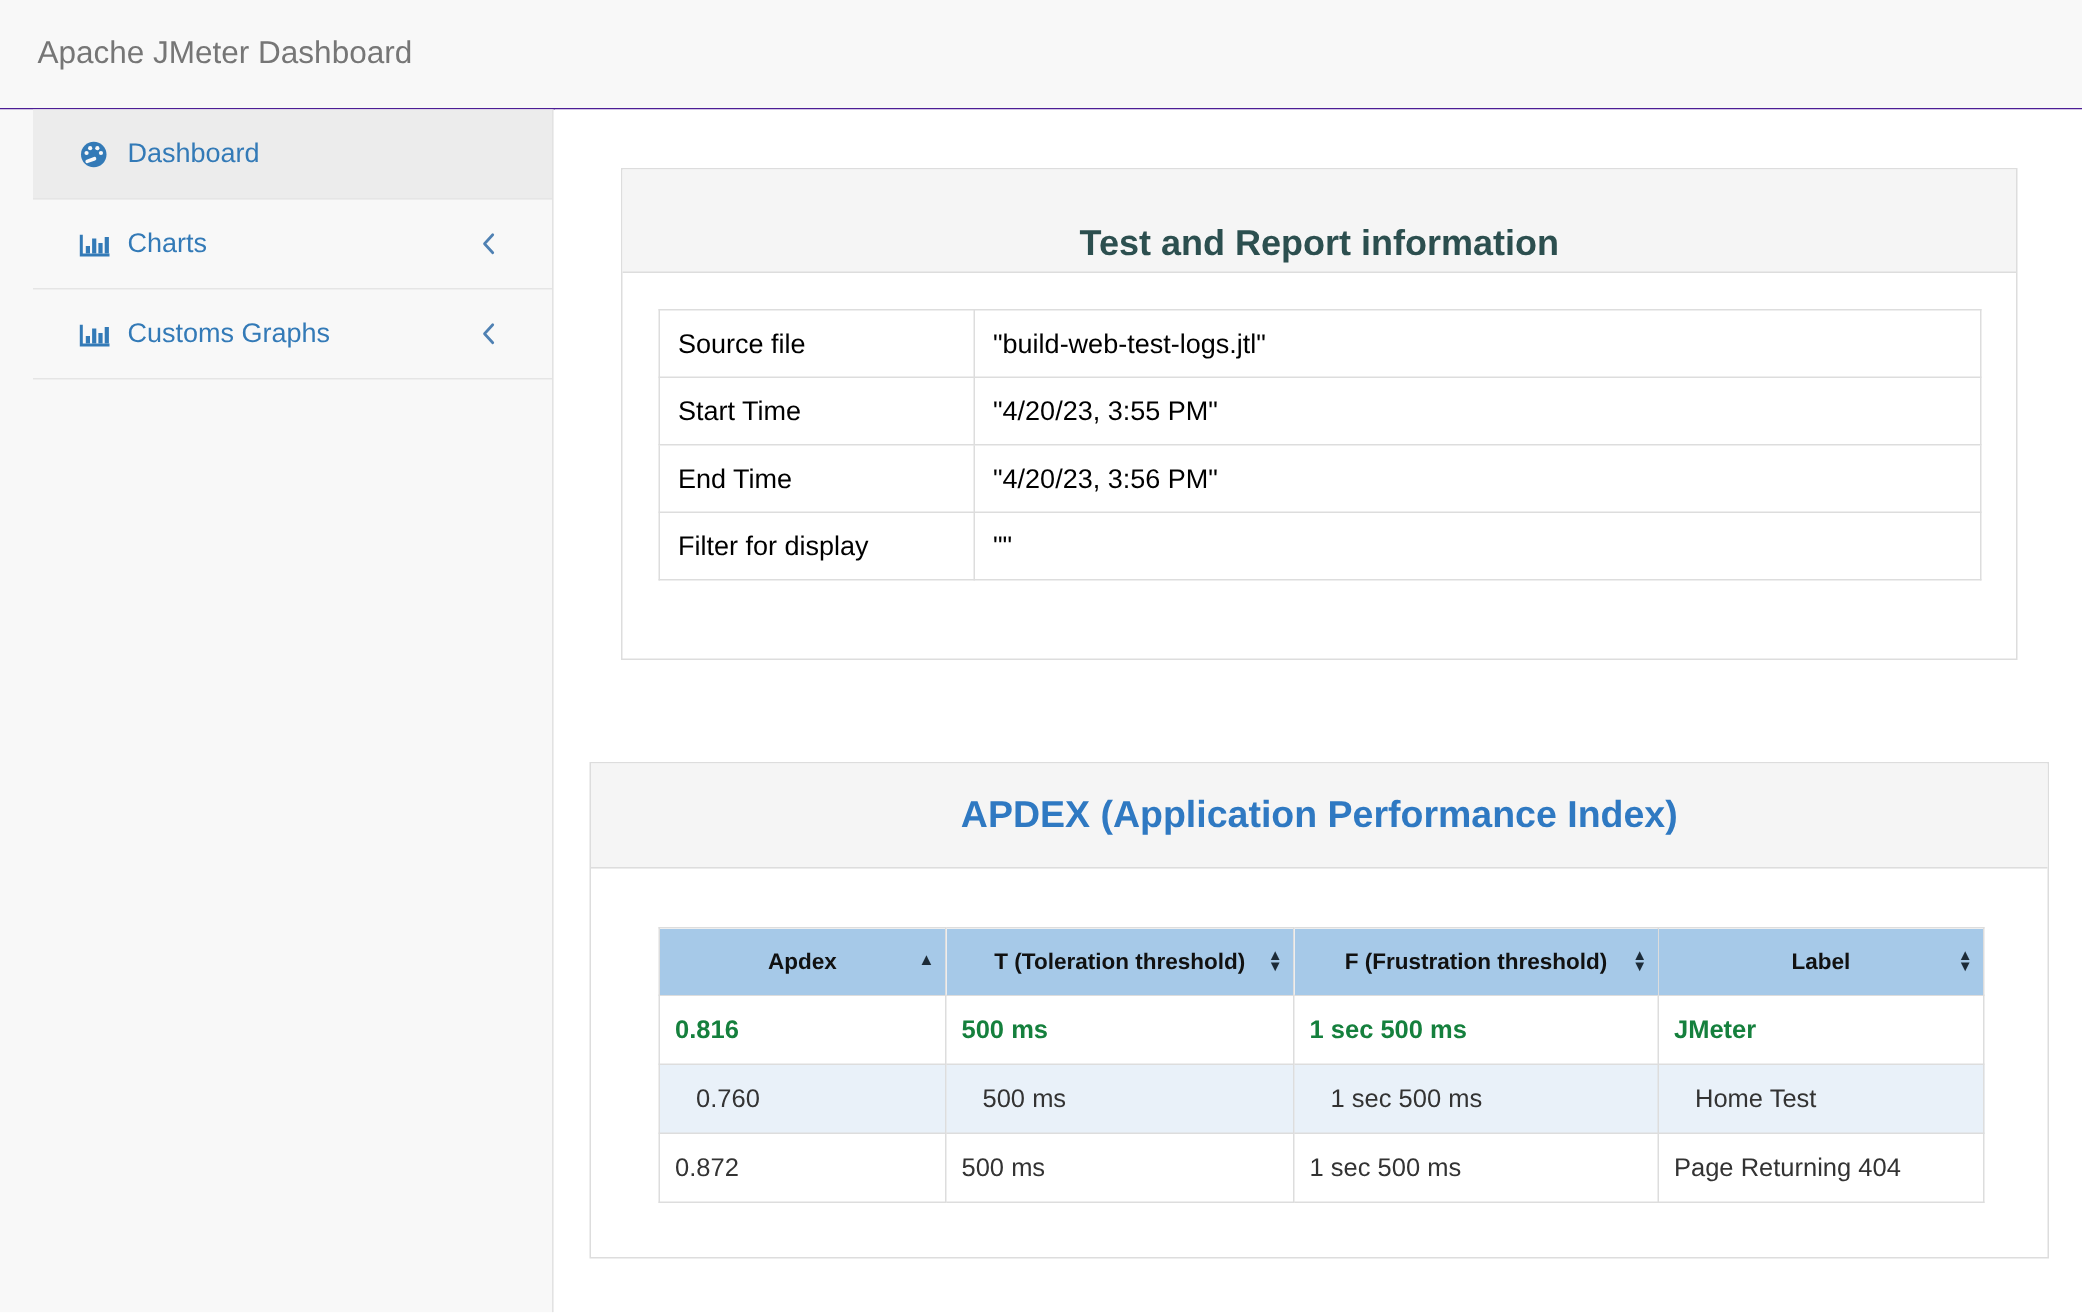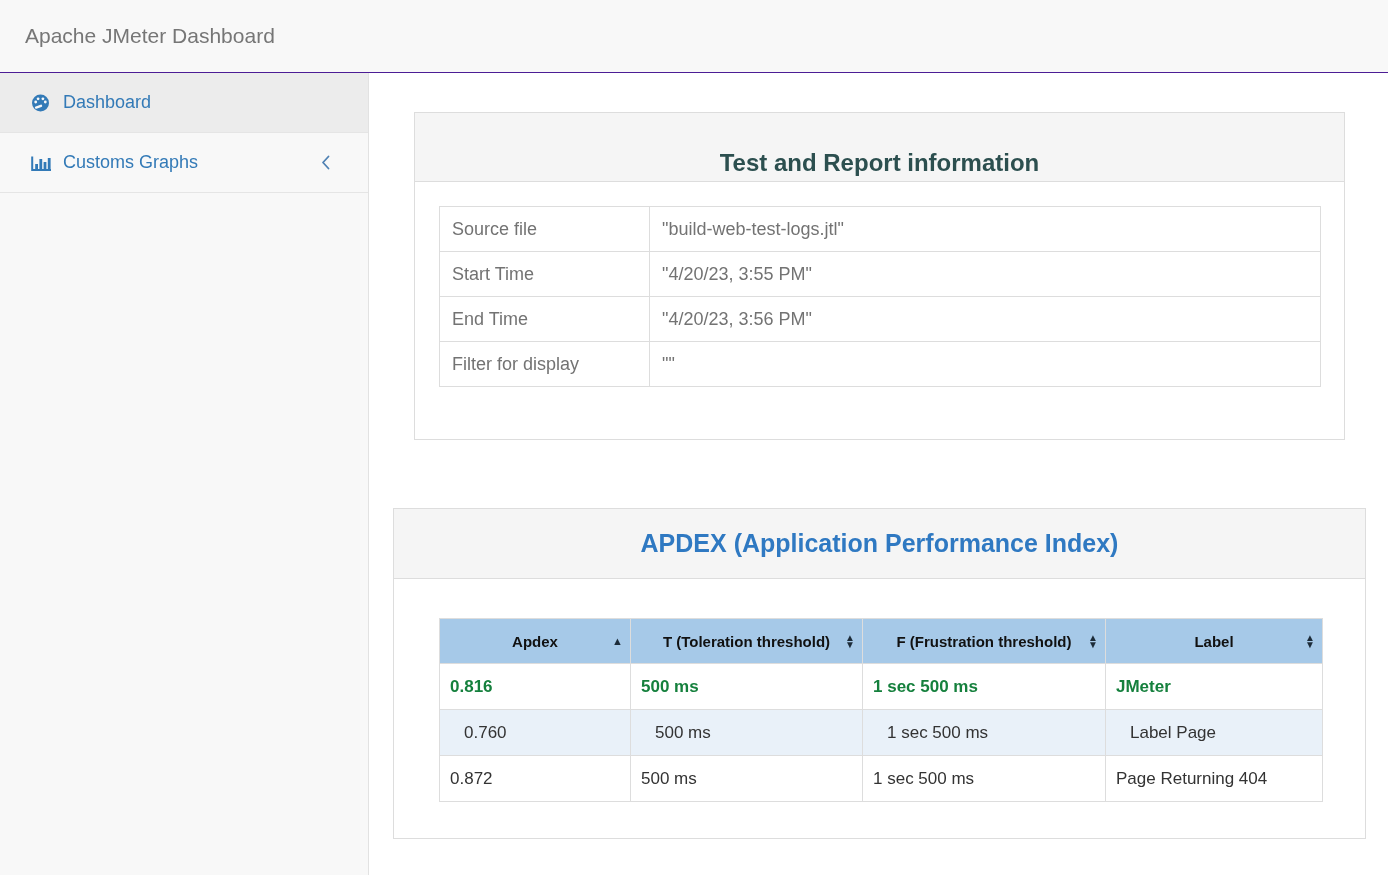--- a/index.html
+++ b/index.html
@@ -6,40 +6,40 @@
   html,body { width:1388px; height:875px; background:#fff; font-family:"Liberation Sans", sans-serif; }
   .screen { position:relative; width:1388px; height:875px; overflow:hidden; background:#fff; }
 
   
   .topbar { position:absolute; top:0; left:0; width:1388px; height:73px;
             background:#f8f8f8; border-bottom:1px solid #4c1d95; display:flex; align-items:center; }
   .app-title { margin-left:25px; font-size:21px; color:#767676; }
 
   
   .sidebar { position:absolute; top:73px; left:0; bottom:0; width:369px;
-             background:#f8f8f8; border-right:1px solid #e2e2e2; }
+             background:#f8f8f8; border-right:1px solid #e2e2e2;padding-left:22px; }
   .nav-item { height:60px; display:flex; align-items:center; padding:0 38px 0 30px;
               border-bottom:1px solid #e5e5e5; cursor:pointer; }
   .nav-item.active { background:#ececec; }
   .nav-item .nav-icon { width:24px; height:20px; margin-right:9px; flex:0 0 auto; display:flex; align-items:center; }
   .nav-item .nav-label { color:#337ab7; font-size:18px; }
   .nav-item .chevron { margin-left:auto; display:flex; align-items:center; }
 
   
   .content { position:absolute; top:73px; left:370px; right:0; bottom:0; background:#fff; }
 
   .panel { position:absolute; border:1px solid #ddd; background:#fff; }
   .panel-heading { background:#f5f5f5; border-bottom:1px solid #ddd; display:flex; align-items:center; justify-content:center; }
 
   .panel-info { left:44px; top:39px; width:931px; height:328px; }
   .panel-info .panel-heading { height:69px; }
   .panel-info .panel-title { font-size:24px; font-weight:bold; color:#2c4f4f;margin-top:32px; }
   .panel-info .panel-body { padding:24px 23px 0 24px; }
 
-  .info-table { width:100%; border-collapse:collapse; font-size:18px; color:#737373; }
+  .info-table { width:100%; border-collapse:collapse; font-size:18px; color:#000000; }
   .info-table td { border:1px solid #ddd; height:45px; padding-left:12px; background:#fff; }
   .info-table td.k { width:210px; }
 
   .panel-apdex { left:23px; top:435px; width:973px; height:331px; }
   .panel-apdex .panel-heading { height:70px; }
   .panel-apdex .panel-title { font-size:25px; font-weight:bold; color:#2f79c2; }
   .panel-apdex .panel-body { padding:39px 45px 0 45px; }
 
   .apdex-table { width:100%; border-collapse:collapse; font-size:17px; color:#333; table-layout:fixed; }
   .apdex-table th { background:#a6c9e8; border:1px solid #ddd; height:45px;
@@ -73,20 +73,37 @@
           <circle cx="5.2" cy="9" r="1.4" fill="#f8f8f8"></circle>
           <circle cx="7.6" cy="5.8" r="1.4" fill="#f8f8f8"></circle>
           <circle cx="12.4" cy="5.8" r="1.4" fill="#f8f8f8"></circle>
           <circle cx="14.8" cy="9" r="1.4" fill="#f8f8f8"></circle>
           <path d="M10.5 12.8 L5.6 14.6" stroke="#f8f8f8" stroke-width="2.4" stroke-linecap="round"></path>
         </svg>
       </span>
       <span class="nav-label">Dashboard</span>
     </div>
 
+    <div class="nav-item">
+      <span class="nav-icon">
+        <svg width="22" height="20" viewBox="0 0 22 20">
+          <path d="M2.2 3.5 V17 H21" stroke="#337ab7" stroke-width="2" fill="none"></path>
+          <rect x="5.2" y="11" width="2.8" height="5" fill="#337ab7"></rect>
+          <rect x="9.4" y="6" width="2.8" height="10" fill="#337ab7"></rect>
+          <rect x="13.6" y="9" width="2.8" height="7" fill="#337ab7"></rect>
+          <rect x="17.8" y="5" width="2.8" height="11" fill="#337ab7"></rect>
+        </svg>
+      </span>
+      <span class="nav-label">Charts</span>
+      <span class="chevron">
+        <svg width="9" height="15" viewBox="0 0 9 15">
+          <polyline points="7.5,1.5 2,7.5 7.5,13.5" fill="none" stroke="#4f81b3" stroke-width="1.8" stroke-linecap="round" stroke-linejoin="round"></polyline>
+        </svg>
+      </span>
+    </div>
 
     <div class="nav-item">
       <span class="nav-icon">
         <svg width="22" height="20" viewBox="0 0 22 20">
           <path d="M2.2 3.5 V17 H21" stroke="#337ab7" stroke-width="2" fill="none"></path>
           <rect x="5.2" y="11" width="2.8" height="5" fill="#337ab7"></rect>
           <rect x="9.4" y="6" width="2.8" height="10" fill="#337ab7"></rect>
           <rect x="13.6" y="9" width="2.8" height="7" fill="#337ab7"></rect>
           <rect x="17.8" y="5" width="2.8" height="11" fill="#337ab7"></rect>
         </svg>
@@ -175,21 +192,21 @@
             <tr>
               <td>0.816</td>
               <td>500 ms</td>
               <td>1 sec 500 ms</td>
               <td>JMeter</td>
             </tr>
             <tr>
               <td>0.760</td>
               <td>500 ms</td>
               <td>1 sec 500 ms</td>
-              <td>Label Page</td>
+              <td>Home Test</td>
             </tr>
             <tr>
               <td>0.872</td>
               <td>500 ms</td>
               <td>1 sec 500 ms</td>
               <td>Page Returning 404</td>
             </tr>
           </tbody>
         </table>
       </div>

